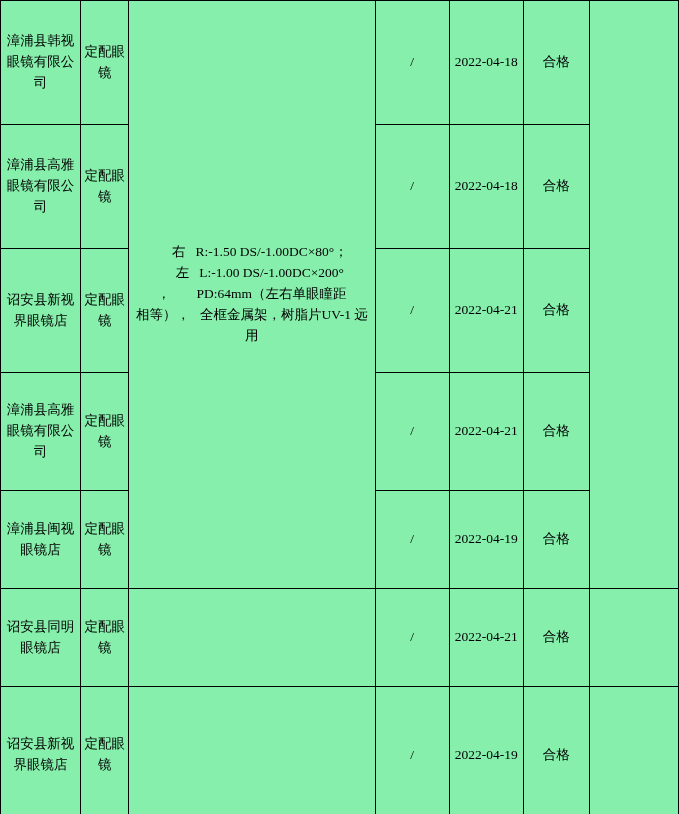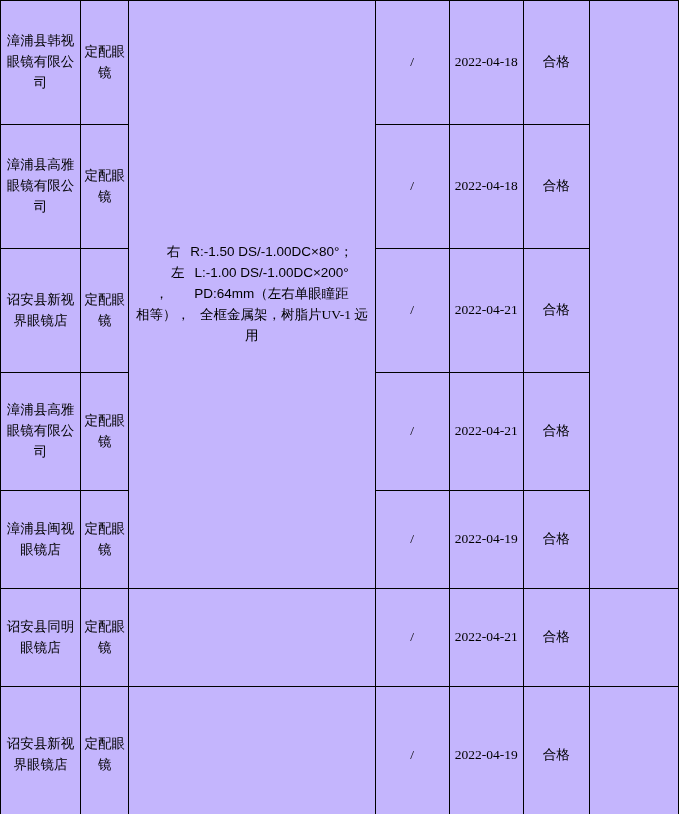--- a/index.html
+++ b/index.html
@@ -9,21 +9,21 @@
   }
   body {
     font-family: "Liberation Serif", "DejaVu Serif", serif;
     color: #000000;
   }
   .page {
     position: relative;
     width: 679px;
     height: 814px;
     overflow: hidden;
-    background: #c4b5fd;
+    background: #86efac;
   }
   table.inspection-table {
     border-collapse: collapse;
     table-layout: fixed;
     width: 679px;
     height: 814px;
   }
   table.inspection-table td {
     border: 1px solid #000000;
     vertical-align: middle;
@@ -45,21 +45,21 @@
     vertical-align: top;
     font-size: 13px;
     line-height: 1.75;
     padding: 4px 6px 4px 8px;
   }
   .spec-line { white-space: normal; }
   .spec-indent { display: inline-block; width: 16px; }
   .spec-gap { display: inline-block; width: 26px; }
   .spec-gap-sm { display: inline-block; width: 10px; }
   .mono-ish {
-    font-family: Liberation Sans, sans-serif;
+    font-family: Liberation Serif, serif;
   }
   .blank-cell { }
   .date-cell { font-size: 13.5px; line-height: 1.5; }
   .slash-cell { font-size: 13.5px; color: #000; }
 </style>
 </head>
 <body>
 
 <div class="page">
   <table class="inspection-table">

